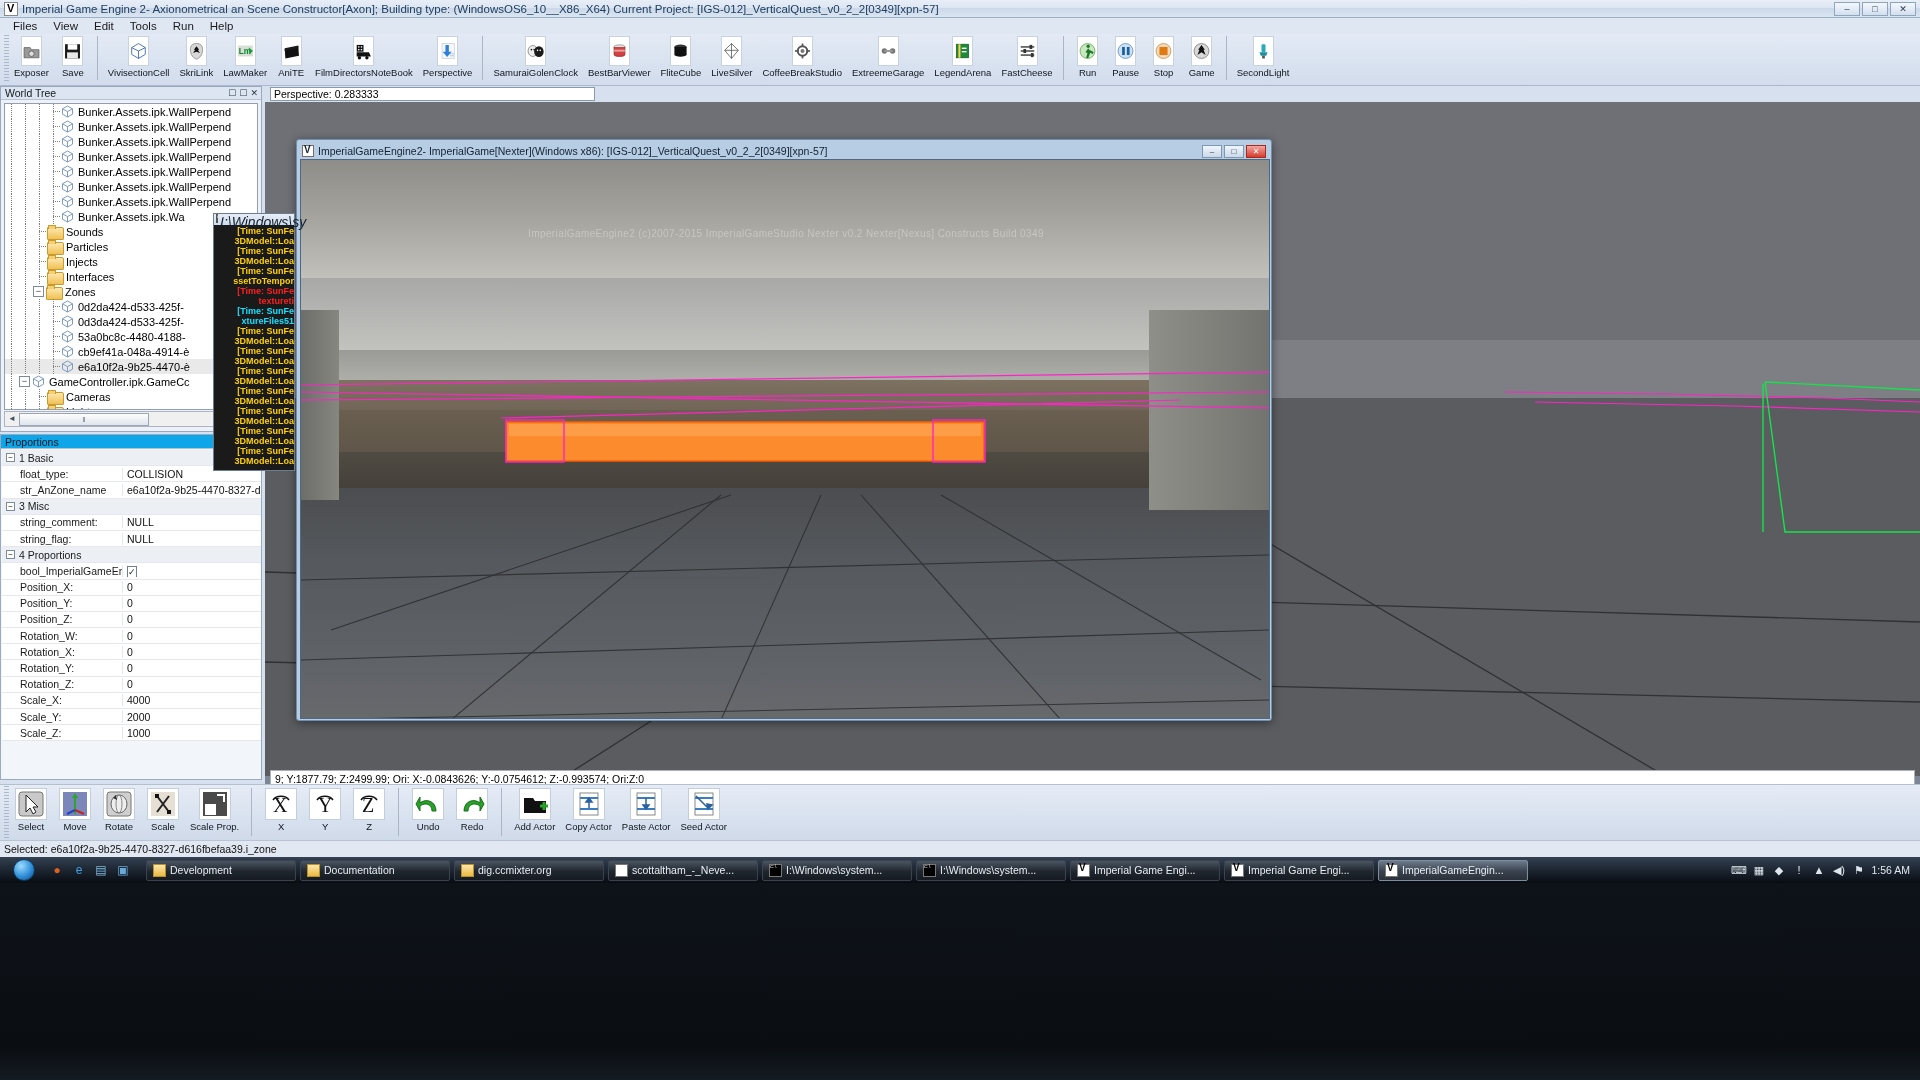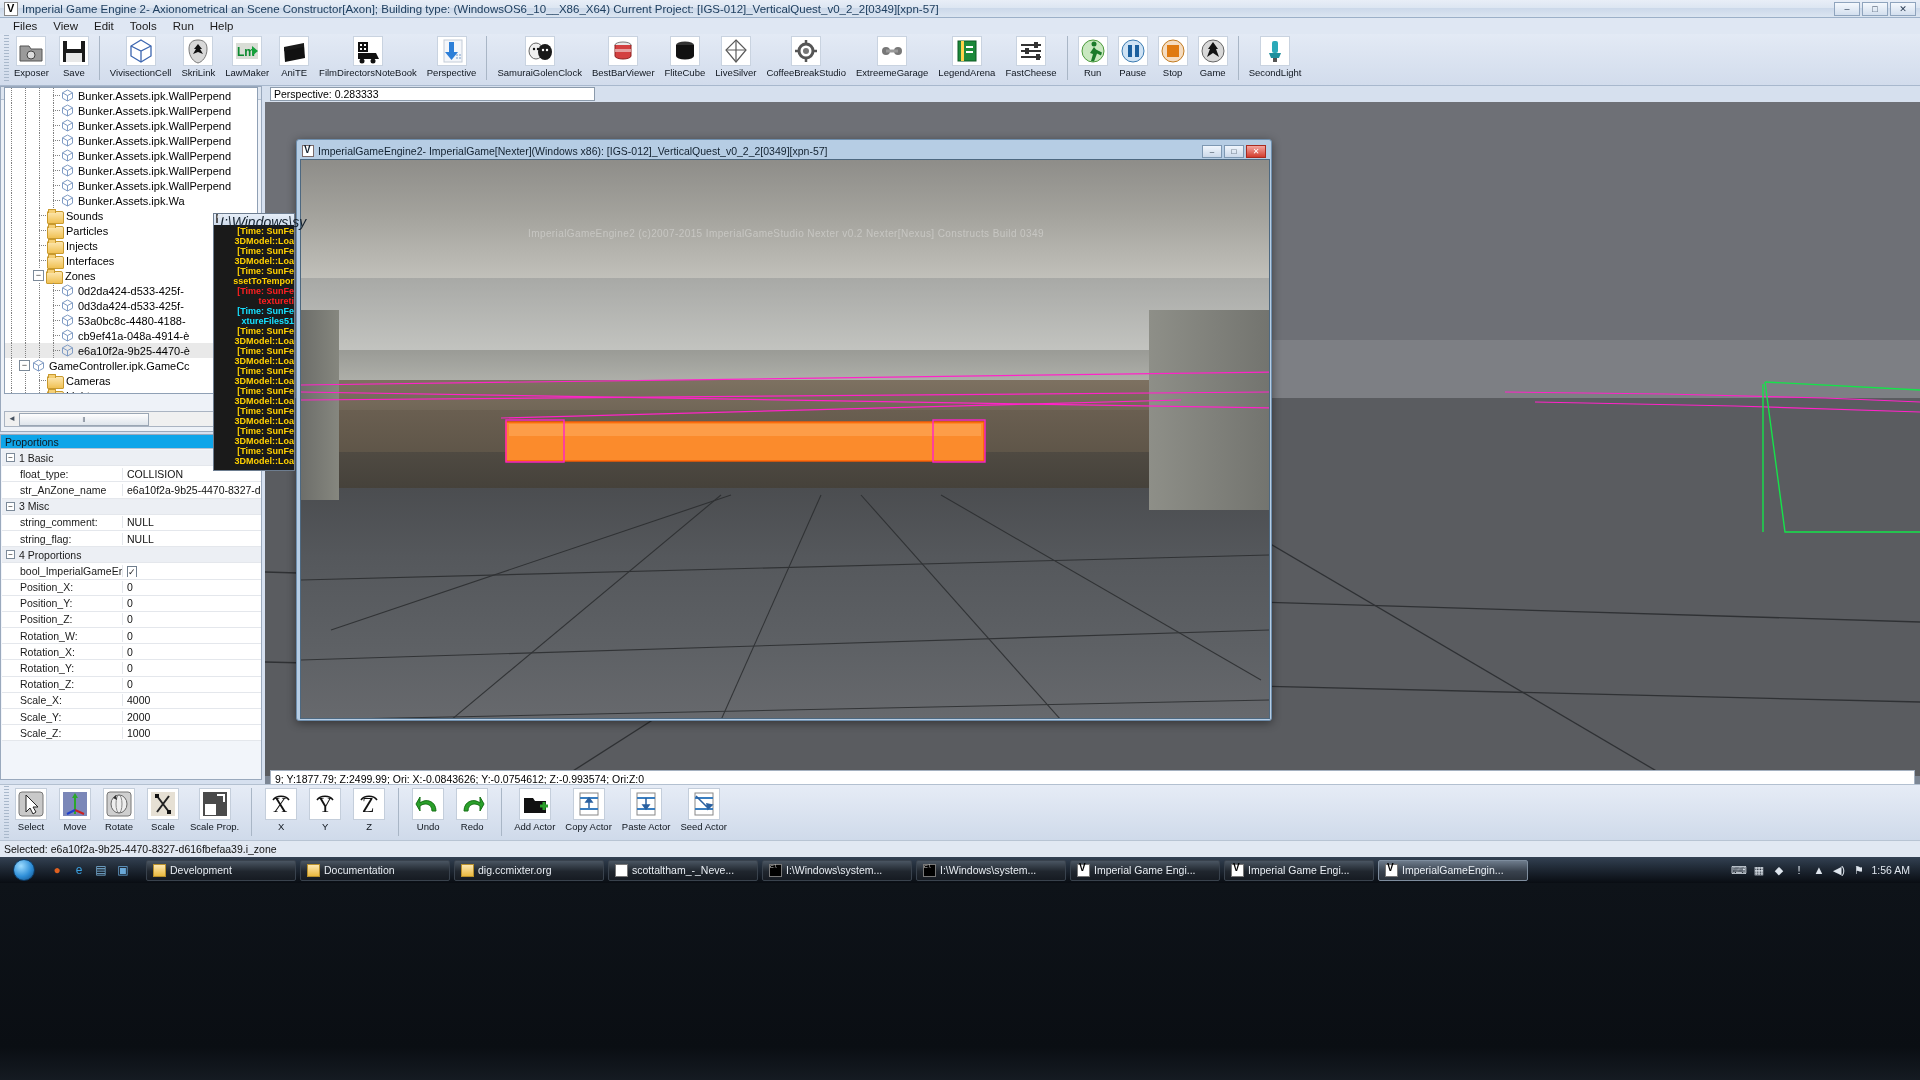--- a/index.html
+++ b/index.html
@@ -24,30 +24,30 @@
   #menubar{position:absolute;left:0;top:18px;width:1920px;height:16px;background:#dfe7f3;display:flex;align-items:center;padding-left:6px;gap:2px;}
   #menubar .mi{font-size:11.5px;padding:1px 7px;color:#1a1a1a;}
 
   
   #toolbar{position:absolute;left:0;top:34px;width:1920px;height:52px;
     background:linear-gradient(to bottom,#e3eaf5,#d2dcec);border-bottom:1px solid #a8b8cd;
     display:flex;align-items:flex-start;padding-left:4px;}
   #toolbar .grip{width:5px;height:48px;margin-top:1px;
     background:repeating-linear-gradient(to bottom,#a9b8cb 0 1px,transparent 1px 3px);}
   .tbtn{width:auto;min-width:38px;padding:2px 5px 0;display:flex;flex-direction:column;align-items:center;}
-  .tbtn .gi{width:30px;height:30px;display:flex;align-items:center;justify-content:flex-start;
+  .tbtn .gi{width:21px;height:30px;display:flex;align-items:center;justify-content:flex-start;
     background:#fff;border:1px solid #c9d3e0;overflow:hidden;}
   .tbtn .lbl{font-size:9.5px;color:#10161f;margin-top:1px;white-space:nowrap;line-height:11px;}
   .tsep{width:1px;height:44px;margin:2px 5px 0;background:#a9b6c6;}
 
   
   #worldtree{position:absolute;left:0;top:86px;width:262px;height:346px;background:#eef2f8;border:1px solid #9aa9bd;}
   #wt-head{height:13px;background:#dde5f0;border-bottom:1px solid #b6c2d2;display:flex;align-items:center;font-size:10.5px;padding-left:4px;color:#101820;}
   #wt-head .wbx{margin-left:auto;display:flex;gap:3px;padding-right:3px;font-size:9px;color:#2c3a4c;}
-  #wt-body{position:absolute;left:3px;top:0;width:254px;height:307px;background:#fff;border:1px solid #8fa0b5;overflow:hidden;}
+  #wt-body{position:absolute;left:3px;top:16px;width:254px;height:307px;background:#fff;border:1px solid #8fa0b5;overflow:hidden;}
   .tnode{height:15px;display:flex;align-items:center;font-size:11px;white-space:nowrap;color:#000;}
   .tnode.sel{background:#e9e9e9;}
   .guide{width:14px;height:15px;flex:0 0 auto;position:relative;}
   .guide.v::before{content:"";position:absolute;left:6px;top:0;bottom:0;width:1px;
     background:repeating-linear-gradient(to bottom,#808080 0 1px,transparent 1px 2px);}
   .guide.t::before{content:"";position:absolute;left:6px;top:0;bottom:0;width:1px;
     background:repeating-linear-gradient(to bottom,#808080 0 1px,transparent 1px 2px);}
   .guide.t::after{content:"";position:absolute;left:6px;top:7px;width:8px;height:1px;
     background:repeating-linear-gradient(to right,#808080 0 1px,transparent 1px 2px);}
   .expander{width:11px;height:11px;border:1px solid #7c8a99;background:#fff;font-size:9px;

